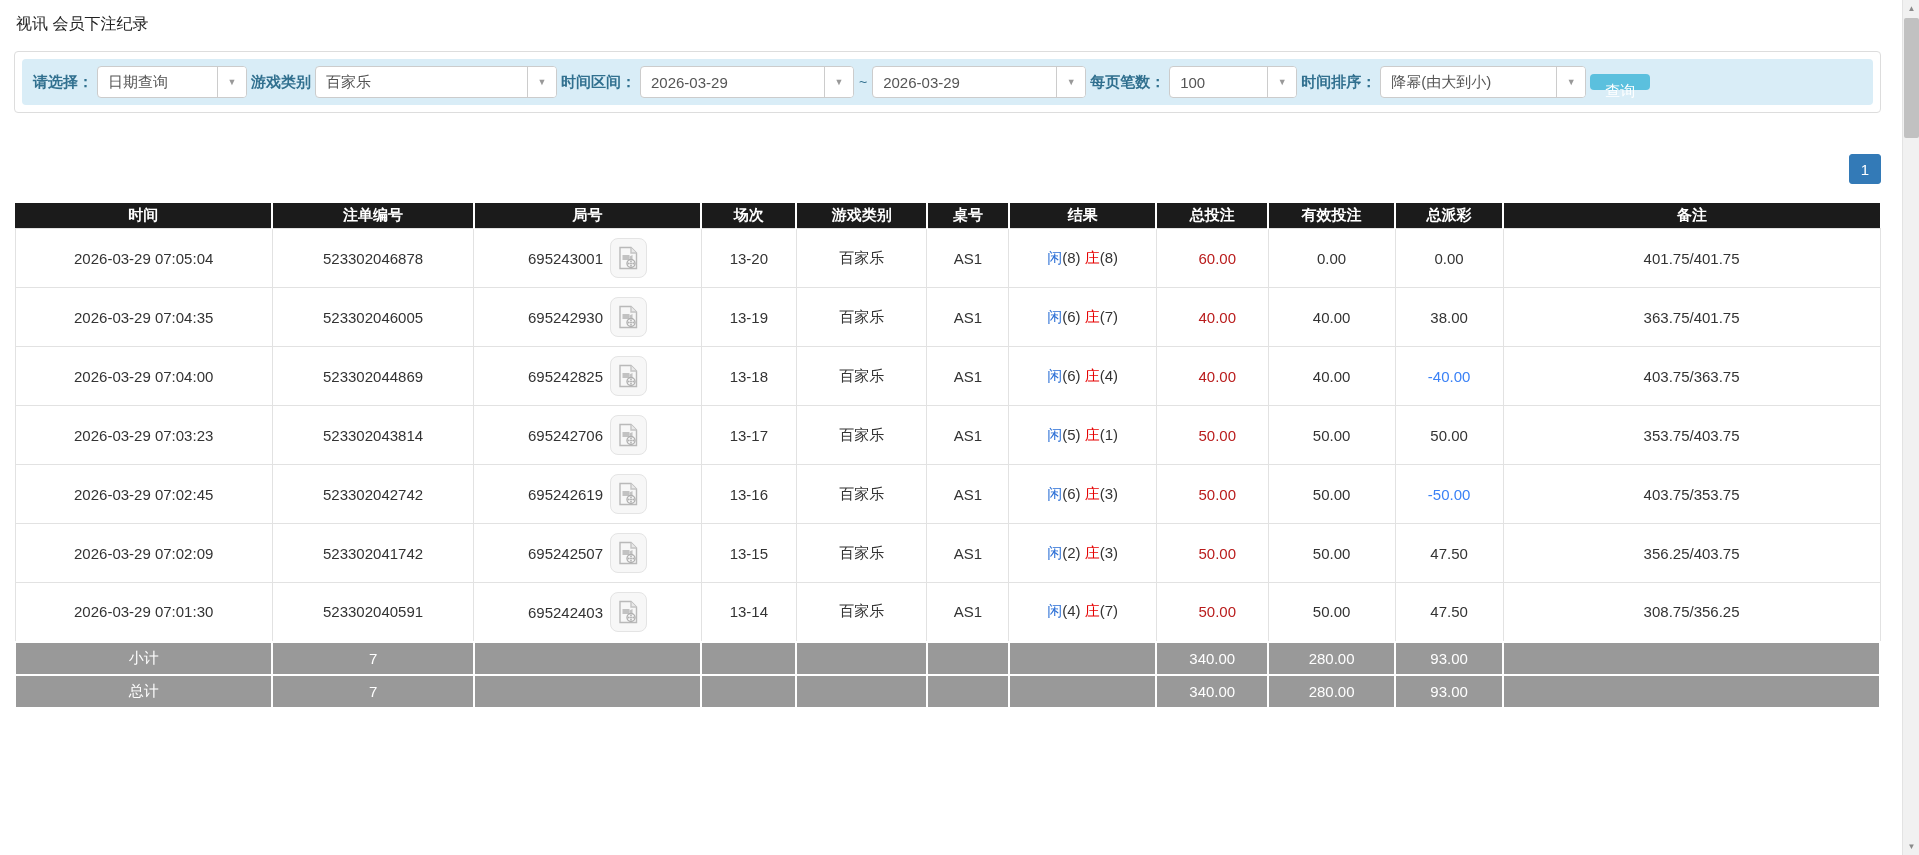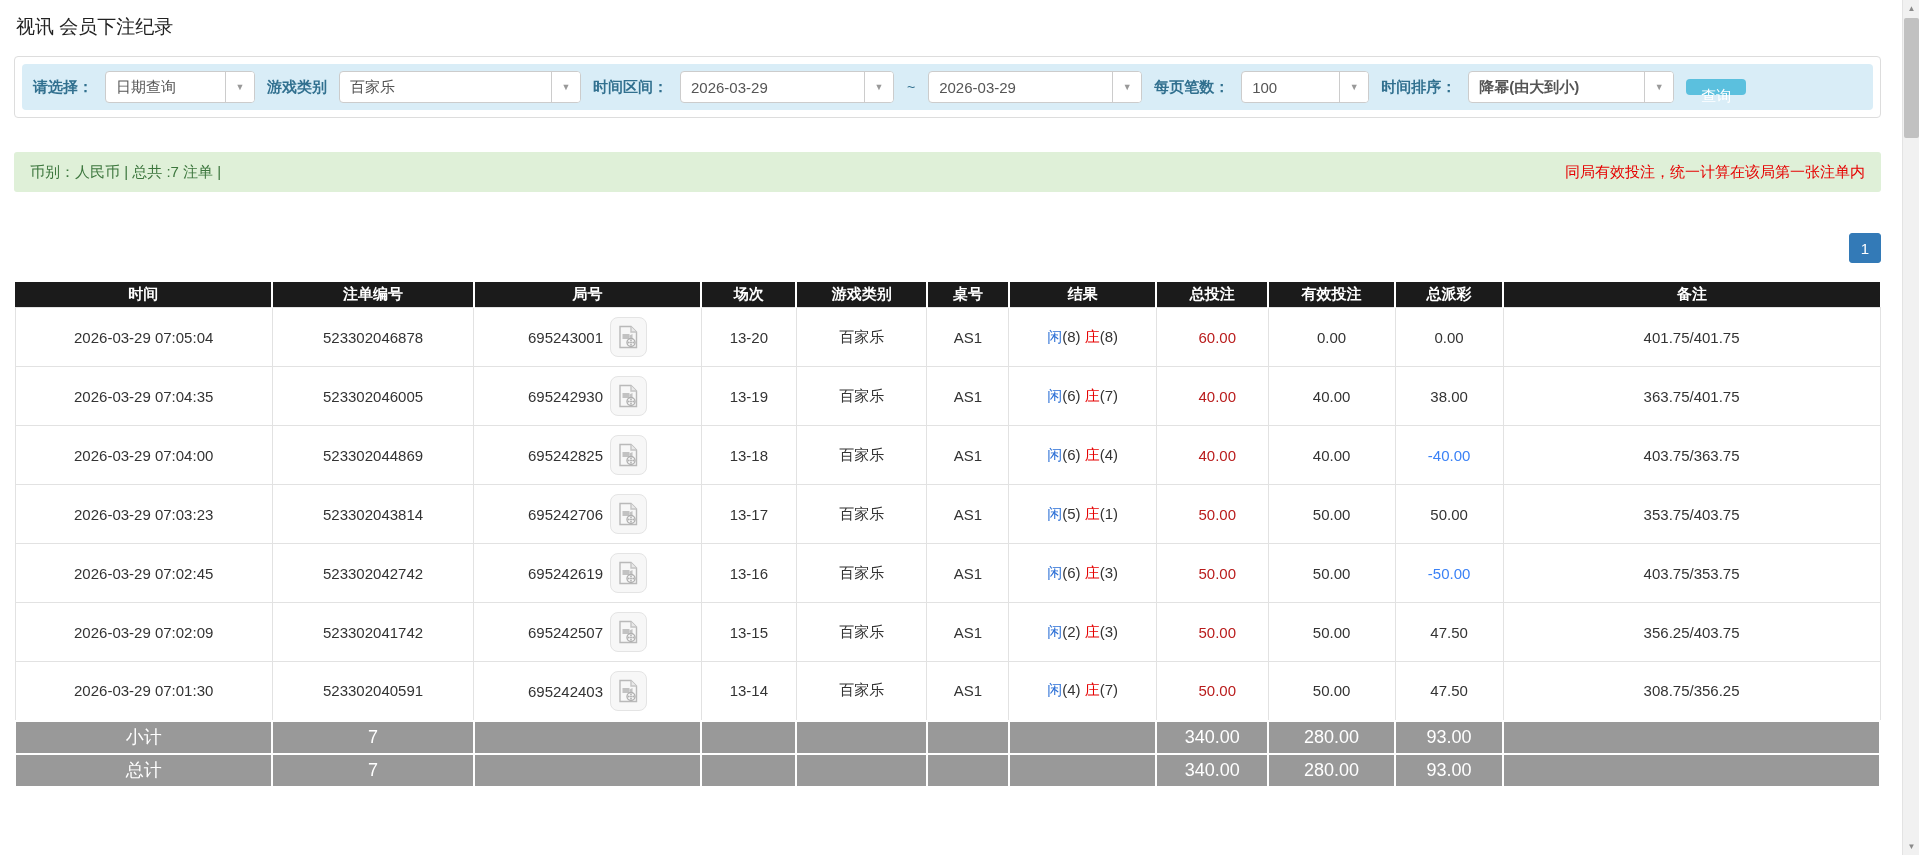--- a/index.html
+++ b/index.html
@@ -8,32 +8,32 @@
 
   
   .scrollbar { position:absolute; top:0; right:0; width:17px; height:855px; background:#f1f1f1; border-left:1px solid #e3e3e3; }
   .sb-arrow { position:absolute; left:0; width:17px; height:17px; font-size:8px; color:#8a8a8a; display:flex; align-items:center; justify-content:center; background:#f1f1f1; }
   .sb-arrow.up { top:0; }
   .sb-arrow.down { bottom:0; }
   .sb-thumb { position:absolute; top:18px; left:1px; width:15px; height:120px; background:#c1c1c1; border-radius:2px; }
 
   .content { position:absolute; top:0; left:0; width:1902px; padding:12px 21px 0 14px; }
 
-  .page-title { font-size:19px; font-weight:400; color:#222; margin:2px 0 16px 2px; }
+  .page-title { font-size:16px; font-weight:400; color:#222; margin:2px 0 16px 2px; }
 
   
   .filter-panel { border:1px solid #ddd; border-radius:4px; padding:7px; background:#fff; }
-  .filter-bar { background:#d9edf7; border-radius:4px; padding:7px 11px; display:flex; align-items:center; gap:12px; }
+  .filter-bar { background:#d9edf7; border-radius:4px; padding:7px 11px; display:flex; align-items:center; gap:4px; }
   .flabel { color:#31708f; font-weight:bold; font-size:15px; white-space:nowrap; }
   .tilde { color:#31708f; font-size:14px; padding:0 1px; }
   .select { display:flex; background:#fff; border:1px solid #ccc; border-radius:4px; height:32px; align-items:stretch; overflow:hidden; }
   .select .val { padding:0 10px; font-size:15px; color:#555; flex:1; display:flex; align-items:center; white-space:nowrap; overflow:hidden; }
   .select .caret { width:29px; border-left:1px solid #ccc; display:flex; align-items:center; justify-content:center; color:#999; font-size:9px; background:#fff; }
   .w-query { width:150px; } .w-game { width:242px; } .w-date { width:214px; }
-  .w-size  { width:128px; } .w-sort { width:206px;font-weight:bold; }
+  .w-size  { width:128px; } .w-sort { width:206px; }
   .btn-search { background:#5bc0de; color:#fff; border:none; border-radius:4px; height:16px; padding:8px 15px; font-size:15px; cursor:pointer; }
 
   
   .summary-bar { margin-top:34px; background:#dff0d8; border-radius:3px; padding:0 16px; height:40px; display:flex; align-items:center; justify-content:space-between; font-size:15px; }
   .summary-left { color:#3c763d; }
   .summary-right { color:#e60000; }
 
   
   .pager-row { display:flex; justify-content:flex-end; margin:41px 0 0 0; }
   .page-btn { background:#337ab7; color:#fff; min-width:32px; height:30px; border:1px solid #337ab7; border-radius:3px; display:flex; align-items:center; justify-content:center; font-size:15px; cursor:pointer; }
@@ -42,21 +42,21 @@
   table.bets { width:100%; border-collapse:collapse; margin-top:19px; table-layout:fixed; }
   thead th { background:#1b1b1b; color:#fff; font-weight:bold; font-size:15px; padding:3px 2px; border-right:2px solid #fff; }
   thead th:last-child { border-right:none; }
   tbody td { border:1px solid #e2e2e2; height:59px; text-align:center; font-size:15px; color:#333; background:#fff; padding:2px; }
   td.link { color:#b91c1c; cursor:pointer;padding-left:12px; }
   .res-player { color:#2b6fd6; }
   .res-banker { color:#e60000; }
   td.neg { color:#3b82f6; }
   .round-num { vertical-align:middle; }
   .video-btn { display:inline-flex; width:37px; height:40px; background:#f7f7f7; border:1px solid #e4e4e4; border-radius:8px; align-items:center; justify-content:center; margin-left:7px; vertical-align:middle; cursor:pointer; }
-  tr.sumrow td { background:#999; color:#fff; height:33px; border:2px solid #fff; font-size:18px; }
+  tr.sumrow td { background:#999; color:#fff; height:33px; border:2px solid #fff; font-size:15px; }
 </style>
 </head>
 <body>
 
 <div class="viewport">
   <div class="content">
 
     <h1 class="page-title">视讯 会员下注纪录</h1>
 
     <div class="filter-panel">
@@ -94,24 +94,20 @@
         <span class="flabel">时间排序：</span>
         <div class="select w-sort">
           <span class="val">降幂(由大到小)</span>
           <span class="caret">▼</span>
         </div>
 
         <button class="btn-search">查询</button>
       </div>
     </div>
 
-    <div class="summary-bar">
-      <span class="summary-left">币别：人民币 | 总共 :7 注单 |</span>
-      <span class="summary-right">同局有效投注，统一计算在该局第一张注单内</span>
-    </div>
 
     <div class="pager-row">
       <div class="page-btn">1</div>
     </div>
 
     <table class="bets">
       <colgroup>
         <col style="width:13.8%">
           <col style="width:10.8%">
           <col style="width:12.2%">

